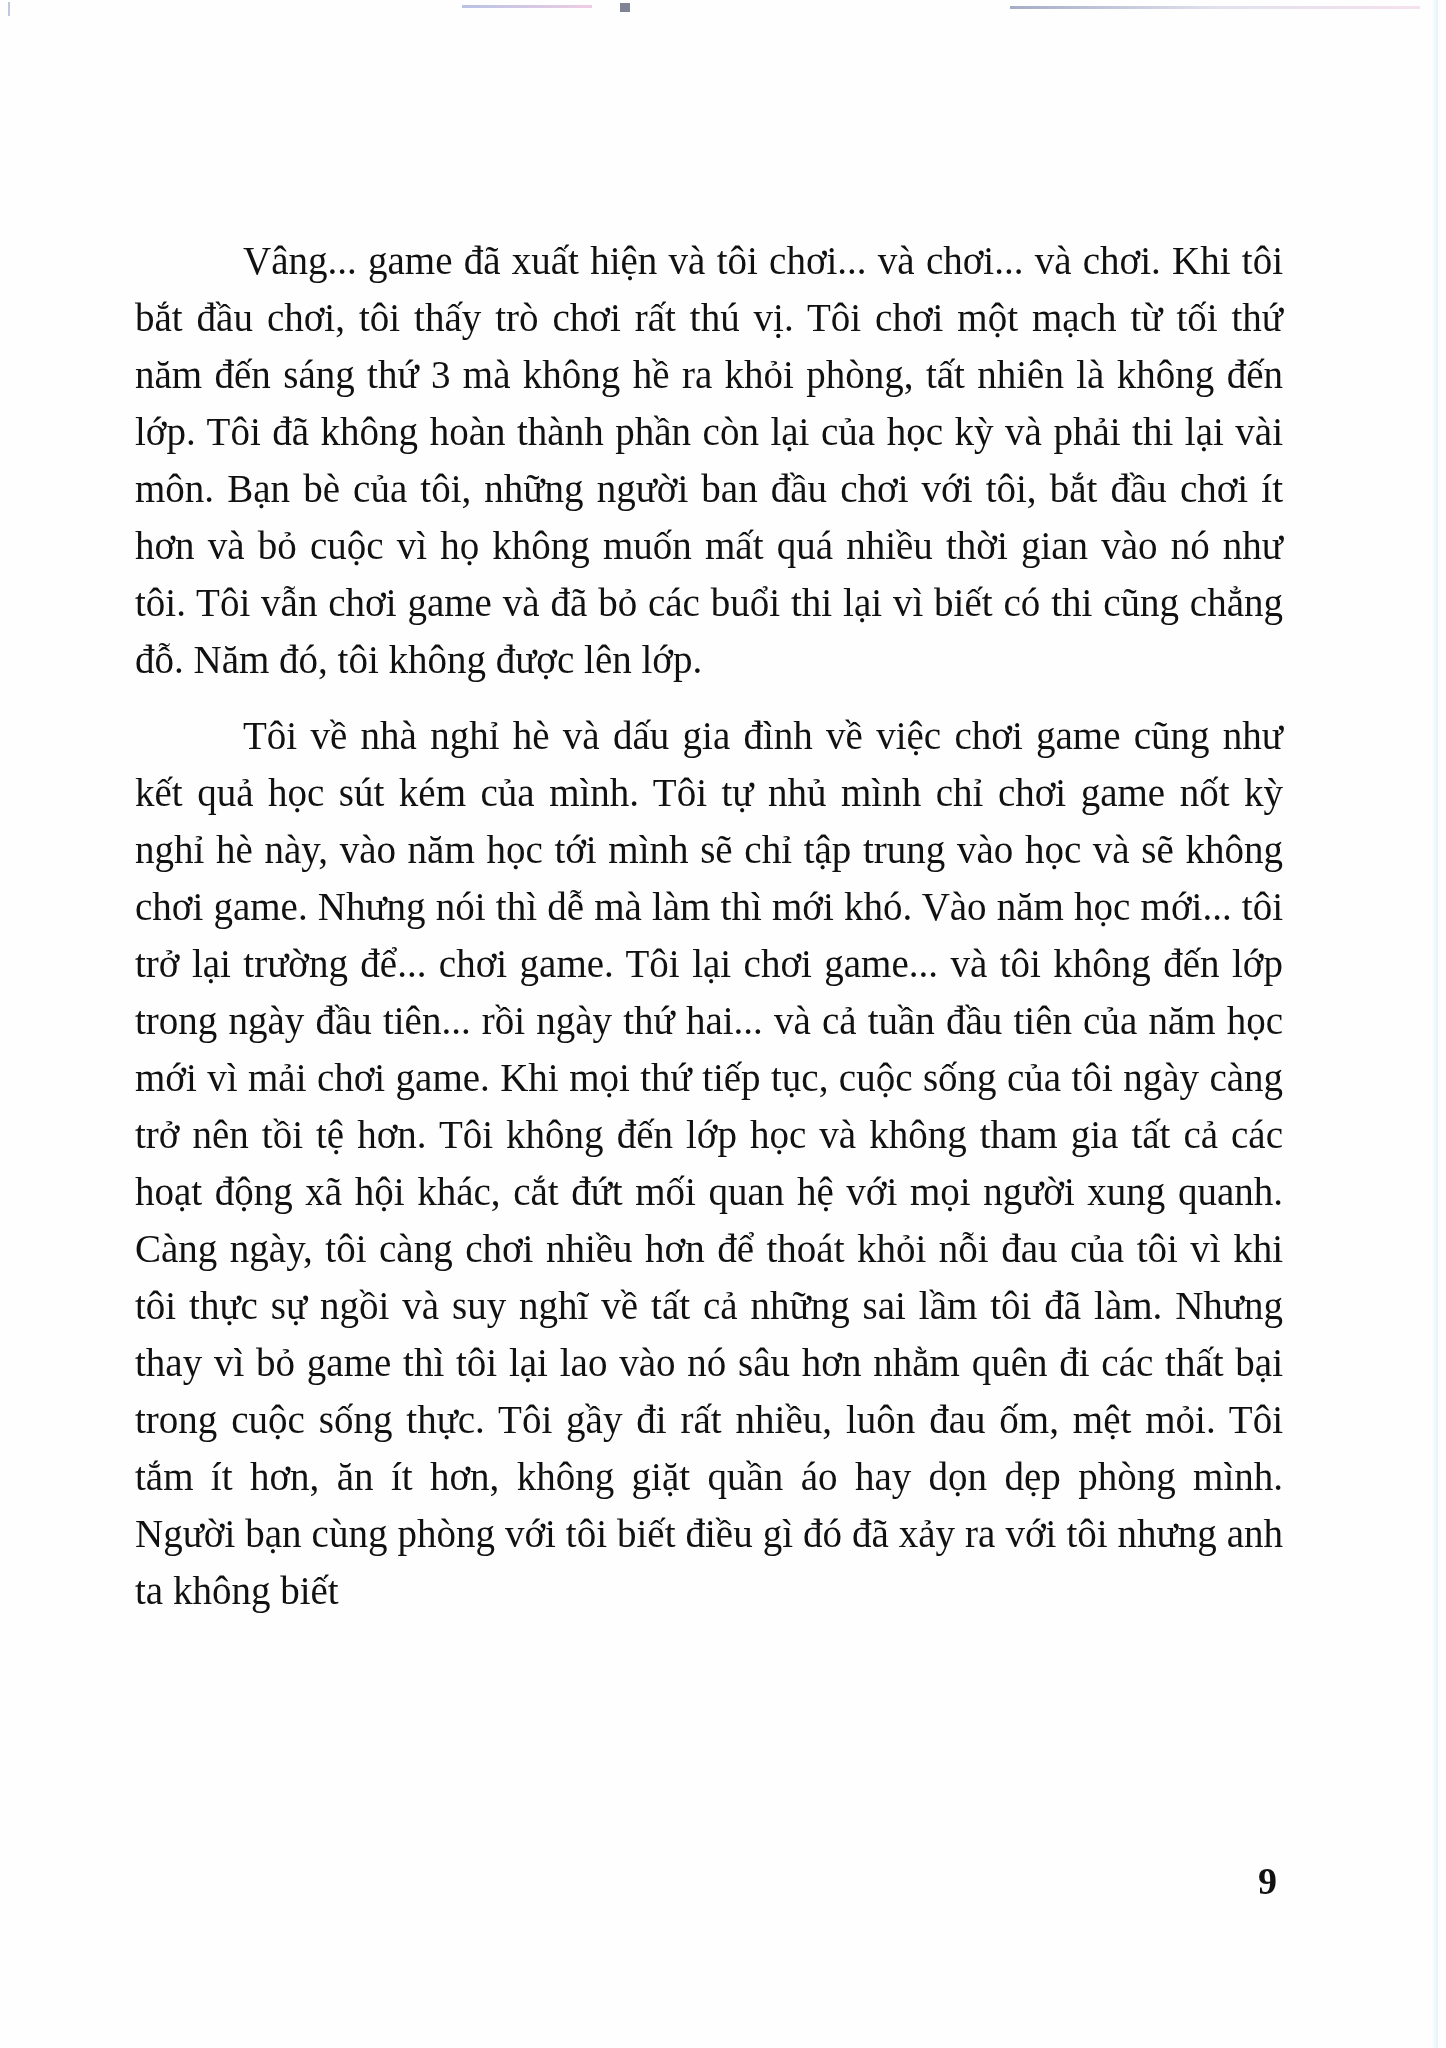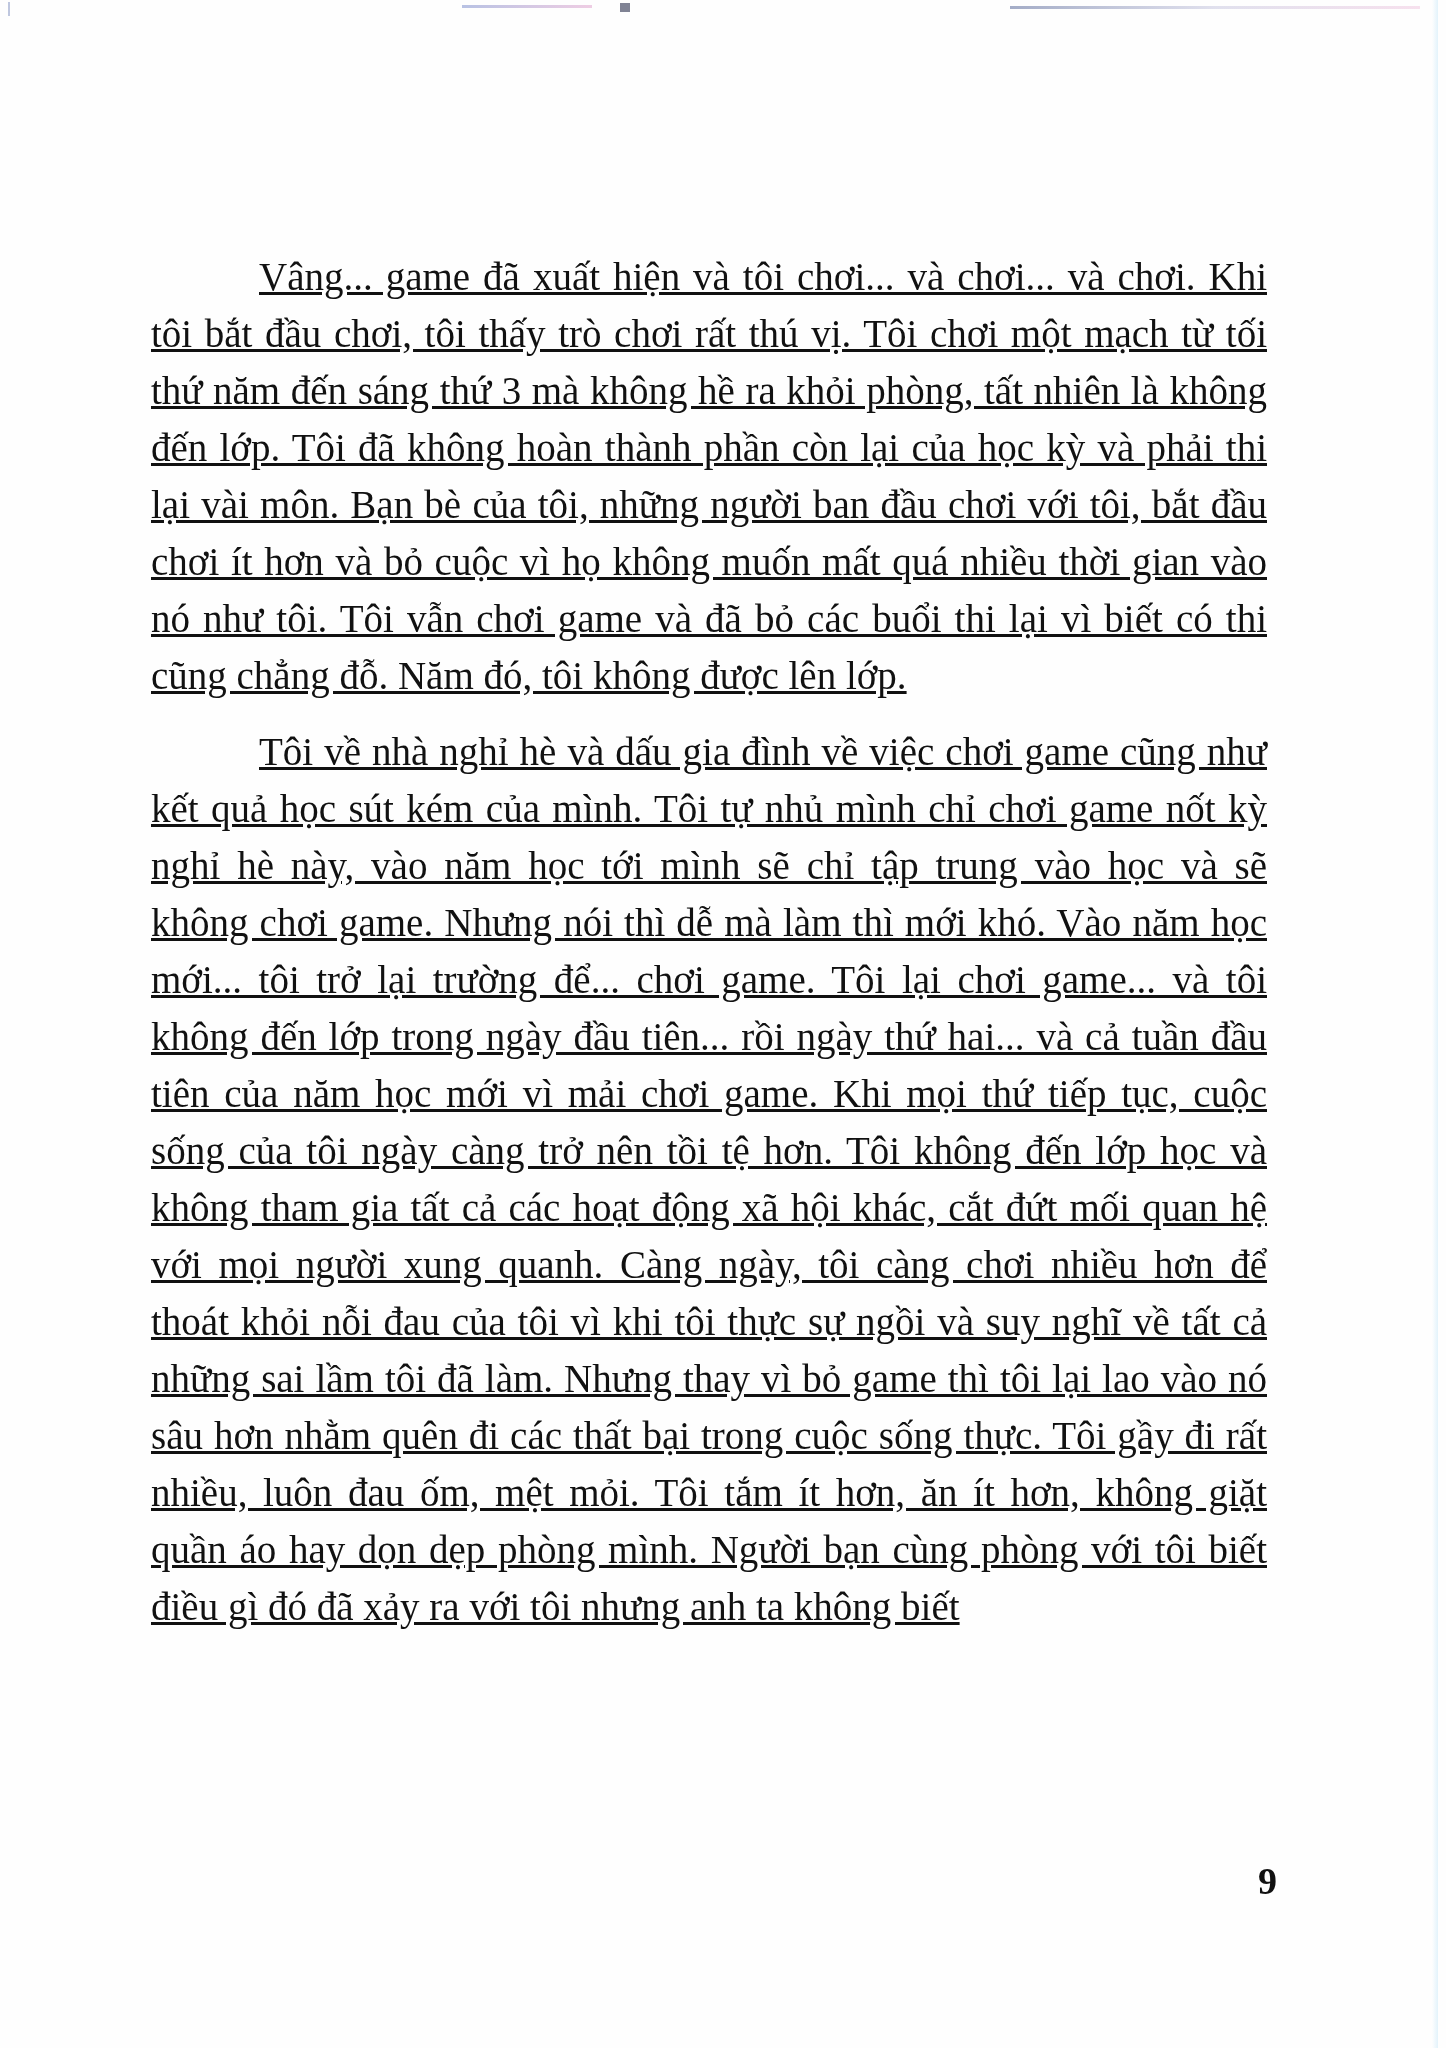--- a/index.html
+++ b/index.html
@@ -40,23 +40,22 @@
     .text-block {
       position: absolute;
       left: 135px;
       top: 232px;
       width: 1148px;
       font-size: 39px;
       line-height: 57px;
       text-align: justify;
     }
     .text-block p {
-      margin: 16px;
+      margin: 0;
       text-indent: 108px;
-      text-decoration: underline;
     }
     .text-block p + p {
       margin-top: 19px;
     }
     .page-number {
       position: absolute;
       left: 1258px;
       top: 1858px;
       font-size: 38px;
       font-weight: bold;

